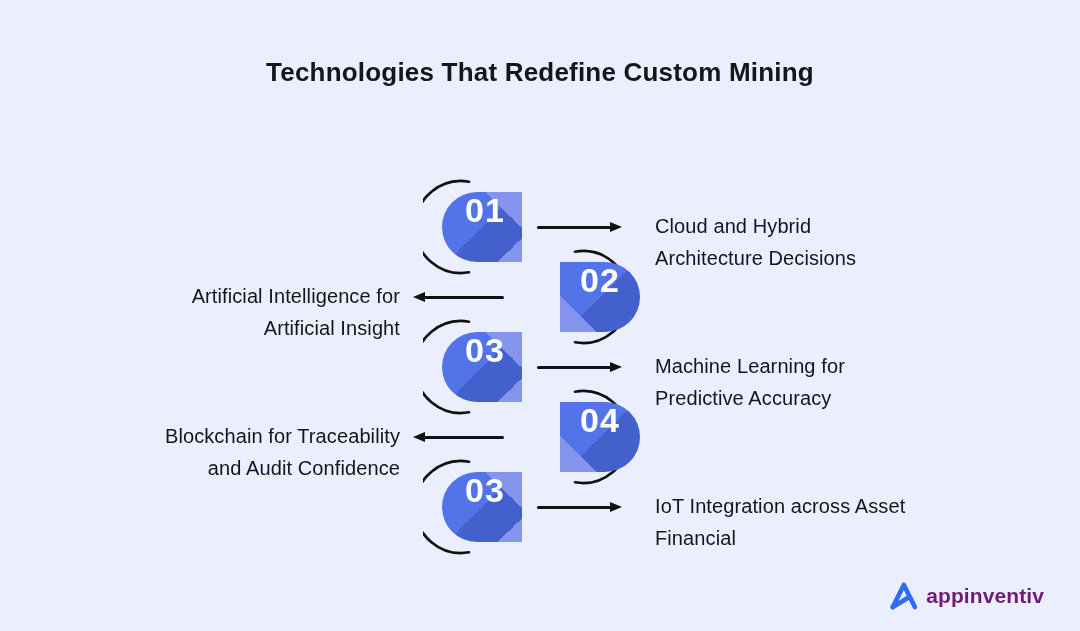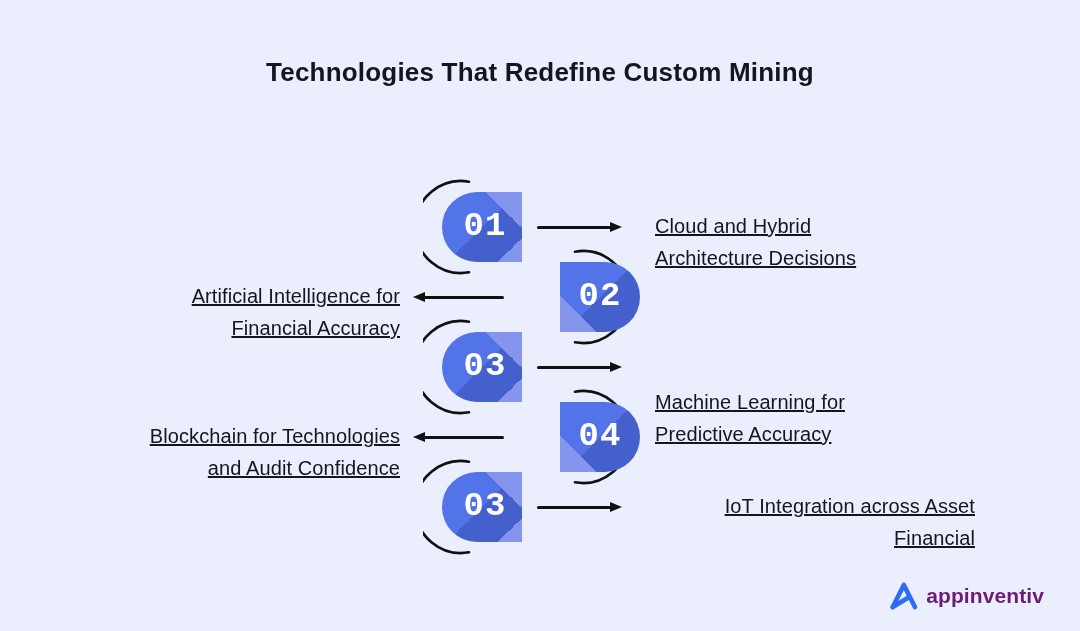--- a/index.html
+++ b/index.html
@@ -15,21 +15,21 @@
   .title{
     position:absolute;top:50px;left:0;width:1080px;
     text-align:center;font-size:26px;font-weight:700;line-height:44px;
     color:var(--text,#15151c);letter-spacing:.2px;
   }
   .title span{display:block;}
 
   
   .badge{
     position:absolute;width:80px;height:70px;
-    display:flex;align-items:center;justify-content:center;font-family:Liberation Mono, monospace;
+    display:flex;align-items:flex-start;justify-content:center;
   }
   .badge .num{
     color:#ffffff;font-size:34px;font-weight:700;letter-spacing:1px;
     transform:translateY(-1px);
   }
   .badge.round-left{
     border-radius:38px 0 0 38px;
     padding-left:6px;box-sizing:border-box;
     background:
       linear-gradient(45deg,  rgba(0,0,0,0) 76%, var(--badge-light,#8595ee) 76%),
@@ -55,21 +55,21 @@
     width:0;height:0;border-top:5.5px solid transparent;border-bottom:5.5px solid transparent;
   }
   .arrow.dir-right::after{right:-11px;border-left:12px solid var(--line,#101010);}
   .arrow.dir-left::after{left:-11px;border-right:12px solid var(--line,#101010);}
 
   
   .step-label{
     position:absolute;font-size:20px;line-height:32px;color:var(--text,#15151c);
     letter-spacing:.1px;
   }
-  .step-label span{display:block;text-decoration:underline;}
+  .step-label span{display:block;}
   .step-label.align-right{text-align:right;}
 
   
   .logo{
     position:absolute;right:36px;bottom:18px;
     display:flex;align-items:center;gap:6px;
   }
   .logo .brand-text{
     font-size:21px;font-weight:600;color:#701a75;letter-spacing:.1px;
   }
@@ -98,55 +98,55 @@
 
   <svg class="arc" style="left:555px;top:245px;" width="62" height="104" viewBox="0 0 62 104">
     <path d="M20 6.7 A46 46 0 1 1 20 97.3"></path>
   </svg>
   <div class="badge round-right" style="left:522px;top:262px;">
     <span class="num">02</span>
   </div>
   <div class="arrow dir-left" style="left:424px;top:296px;width:80px;"></div>
   <div class="step-label align-right" style="left:98px;top:280px;width:302px;">
     <span>Artificial Intelligence for</span>
-    <span>Financial Accuracy</span>
+    <span>Artificial Insight</span>
   </div>
 
   <svg class="arc" style="left:423px;top:315px;" width="60" height="104" viewBox="0 0 60 104">
     <path d="M46 6.7 A46 46 0 1 0 46 97.3"></path>
   </svg>
   <div class="badge round-left" style="left:442px;top:332px;">
     <span class="num">03</span>
   </div>
   <div class="arrow dir-right" style="left:537px;top:366px;width:74px;"></div>
-  <div class="step-label" style="left:655px;top:350px;width:310px;margin-top:36px;">
+  <div class="step-label" style="left:655px;top:350px;width:310px;">
     <span>Machine Learning for</span>
     <span>Predictive Accuracy</span>
   </div>
 
   <svg class="arc" style="left:555px;top:385px;" width="62" height="104" viewBox="0 0 62 104">
     <path d="M20 6.7 A46 46 0 1 1 20 97.3"></path>
   </svg>
   <div class="badge round-right" style="left:522px;top:402px;">
     <span class="num">04</span>
   </div>
   <div class="arrow dir-left" style="left:424px;top:436px;width:80px;"></div>
   <div class="step-label align-right" style="left:98px;top:420px;width:302px;">
-    <span>Blockchain for Technologies</span>
+    <span>Blockchain for Traceability</span>
     <span>and Audit Confidence</span>
   </div>
 
   <svg class="arc" style="left:423px;top:455px;" width="60" height="104" viewBox="0 0 60 104">
     <path d="M46 6.7 A46 46 0 1 0 46 97.3"></path>
   </svg>
   <div class="badge round-left" style="left:442px;top:472px;">
     <span class="num">03</span>
   </div>
   <div class="arrow dir-right" style="left:537px;top:506px;width:74px;"></div>
-  <div class="step-label" style="left:655px;top:490px;width:320px;text-align:right;">
+  <div class="step-label" style="left:655px;top:490px;width:320px;">
     <span>IoT Integration across Asset</span>
     <span>Financial</span>
   </div>
 
   <div class="logo">
     <svg width="34" height="34" viewBox="0 0 40 40">
       <path d="M8 33 L21 7 L34 33" fill="none" stroke-width="5.5" stroke-linecap="round" stroke-linejoin="round"></path>
       <path d="M8 33 L26 22" fill="none" stroke-width="5.5" stroke-linecap="round" stroke-linejoin="round"></path>
     </svg>
     <span class="brand-text">appinventiv</span>

